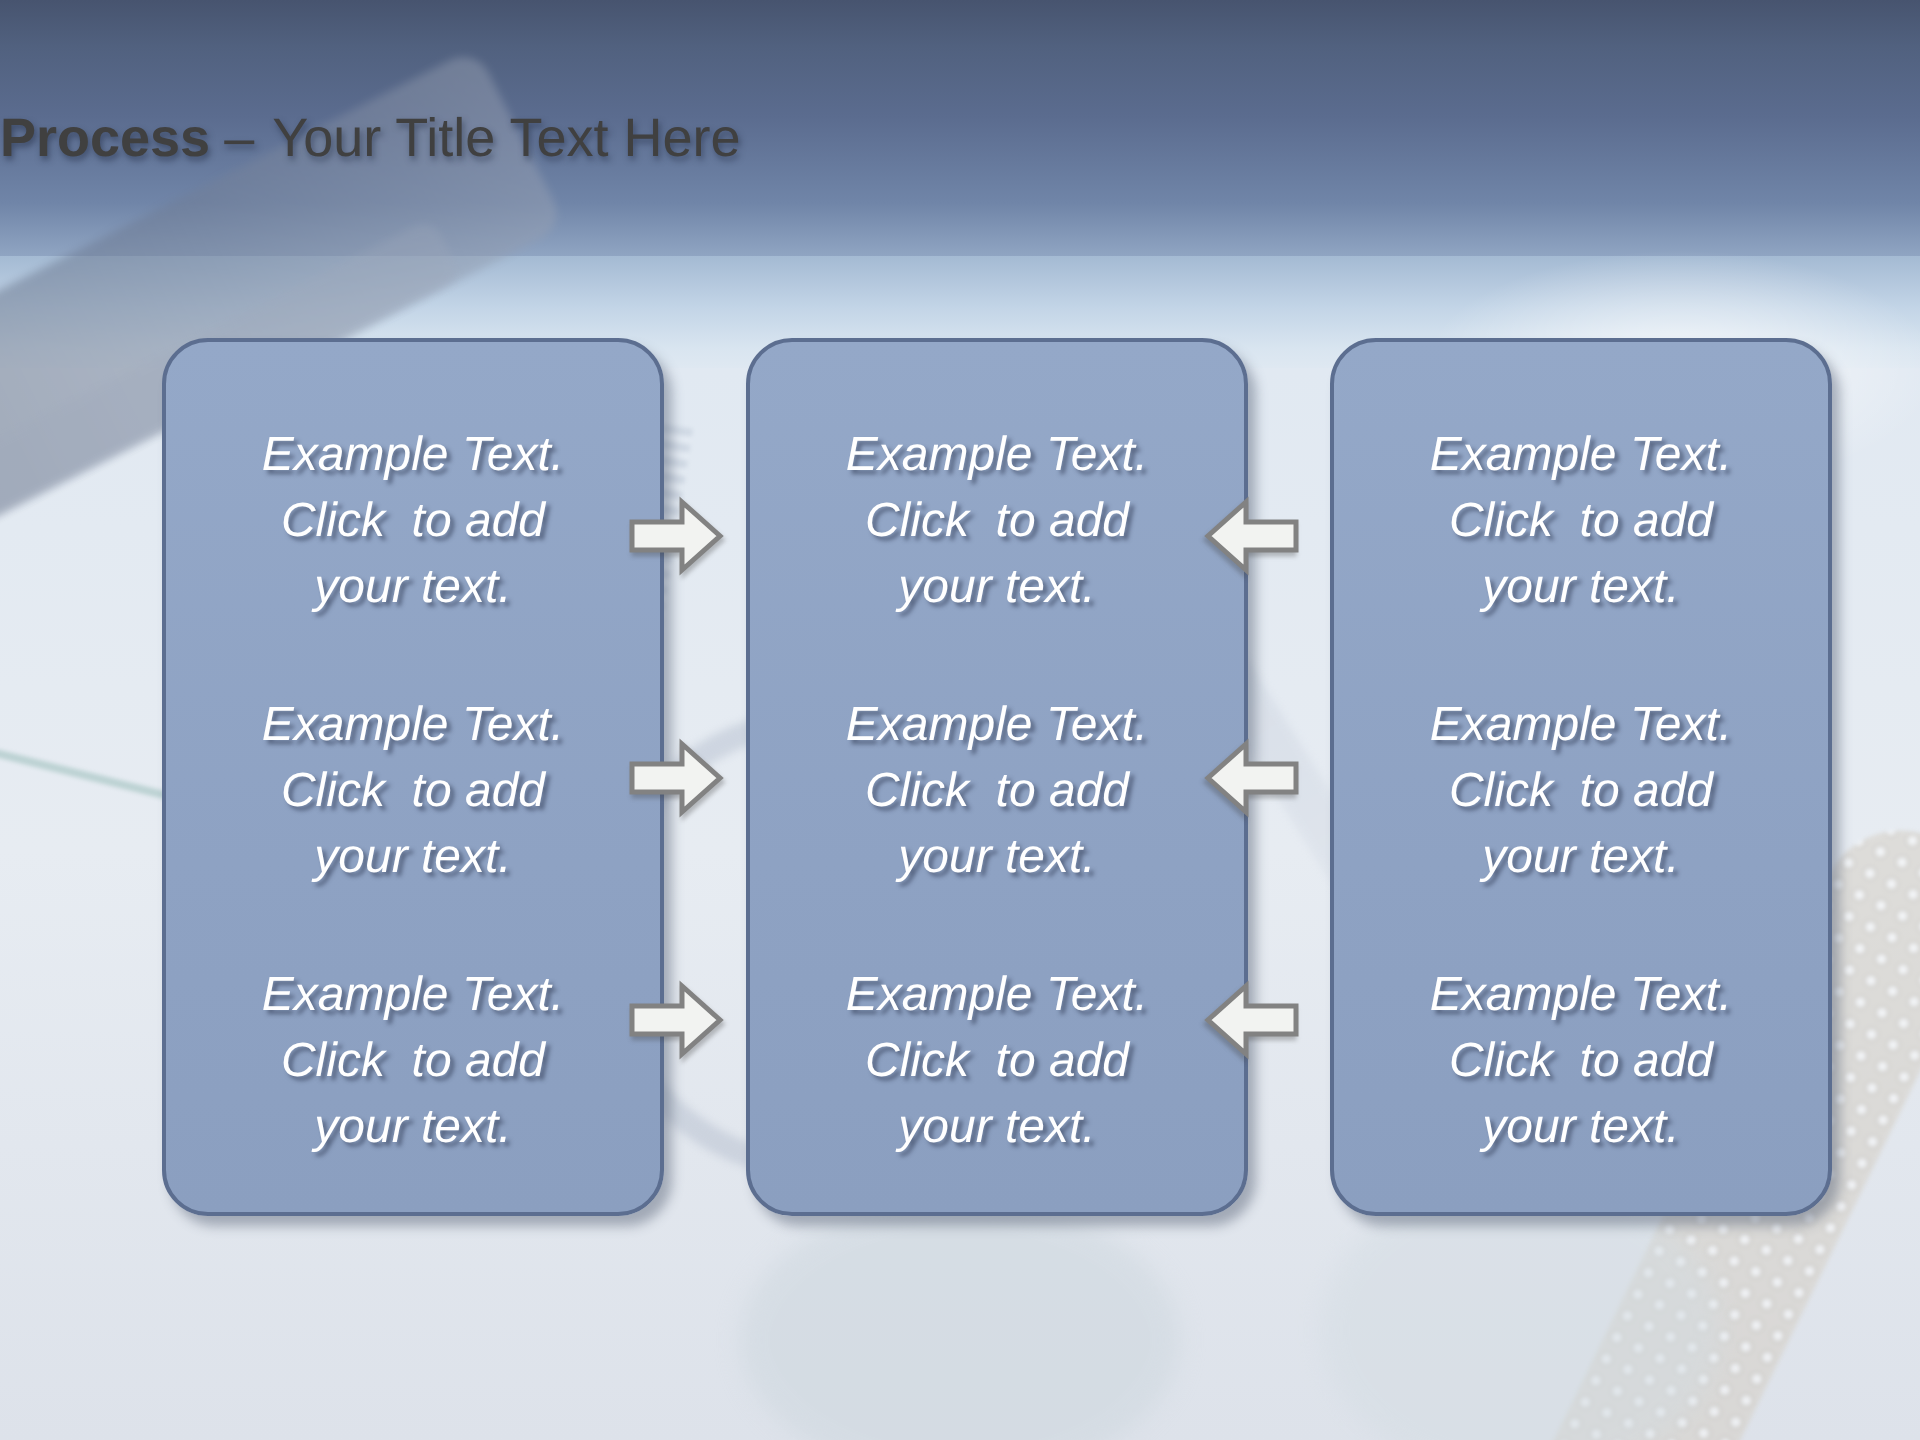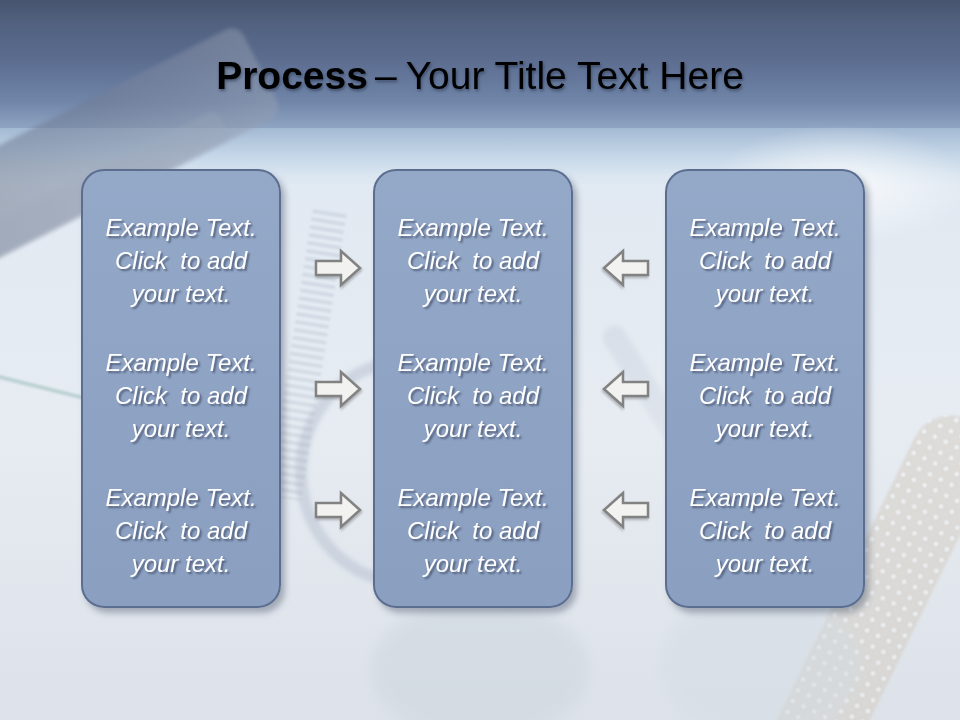--- a/index.html
+++ b/index.html
@@ -36,27 +36,27 @@
     background-size:12px 12px;}
   .ph-glass1{left:370px;top:600px;width:220px;height:140px;border-radius:50%;
     opacity:.5;filter:blur(6px);background:#ccd6dd;}
   .ph-glass2{left:660px;top:590px;width:200px;height:150px;border-radius:50%;
     opacity:.45;filter:blur(6px);background:#d3dce2;}
   .ph-teal{left:-10px;top:395px;width:180px;height:4px;transform:rotate(14deg);
     opacity:.35;filter:blur(1px);background:#6fa39a;}
 
   
   .title{position:absolute;left:0;top:54px;width:100%;margin:0;z-index:2;
-    text-align:center;color:#000000;font-size:39px;font-weight:400;
+    color:#404040;font-size:27px;font-weight:400;
     text-shadow:1px 2px 3px rgba(35,45,70,.55);}
   .title .kw{font-weight:700;}
   .title .dash{margin:0 9px 0 7px;}
 
   
-  .box{position:absolute;top:169px;width:200px;height:439px;z-index:2;
+  .box{position:absolute;top:169px;width:251px;height:439px;z-index:2;
     box-sizing:border-box;border:2px solid #5c6e90;border-radius:23px;
     background:linear-gradient(180deg,#94a8c8 0%,#8ea2c3 60%,#8b9fc0 100%);
     box-shadow:4px 5px 6px rgba(85,95,115,.45);
     padding:40px 10px 0;text-align:center;}
   .box-left{left:81px;}
   .box-middle{left:373px;}
   .box-right{left:665px;}
   .box p{margin:0 0 36px;white-space:pre-wrap;font-style:italic;
     font-size:24px;line-height:33px;color:#ffffff;
     text-shadow:2px 2px 2px rgba(45,55,80,.60);}

